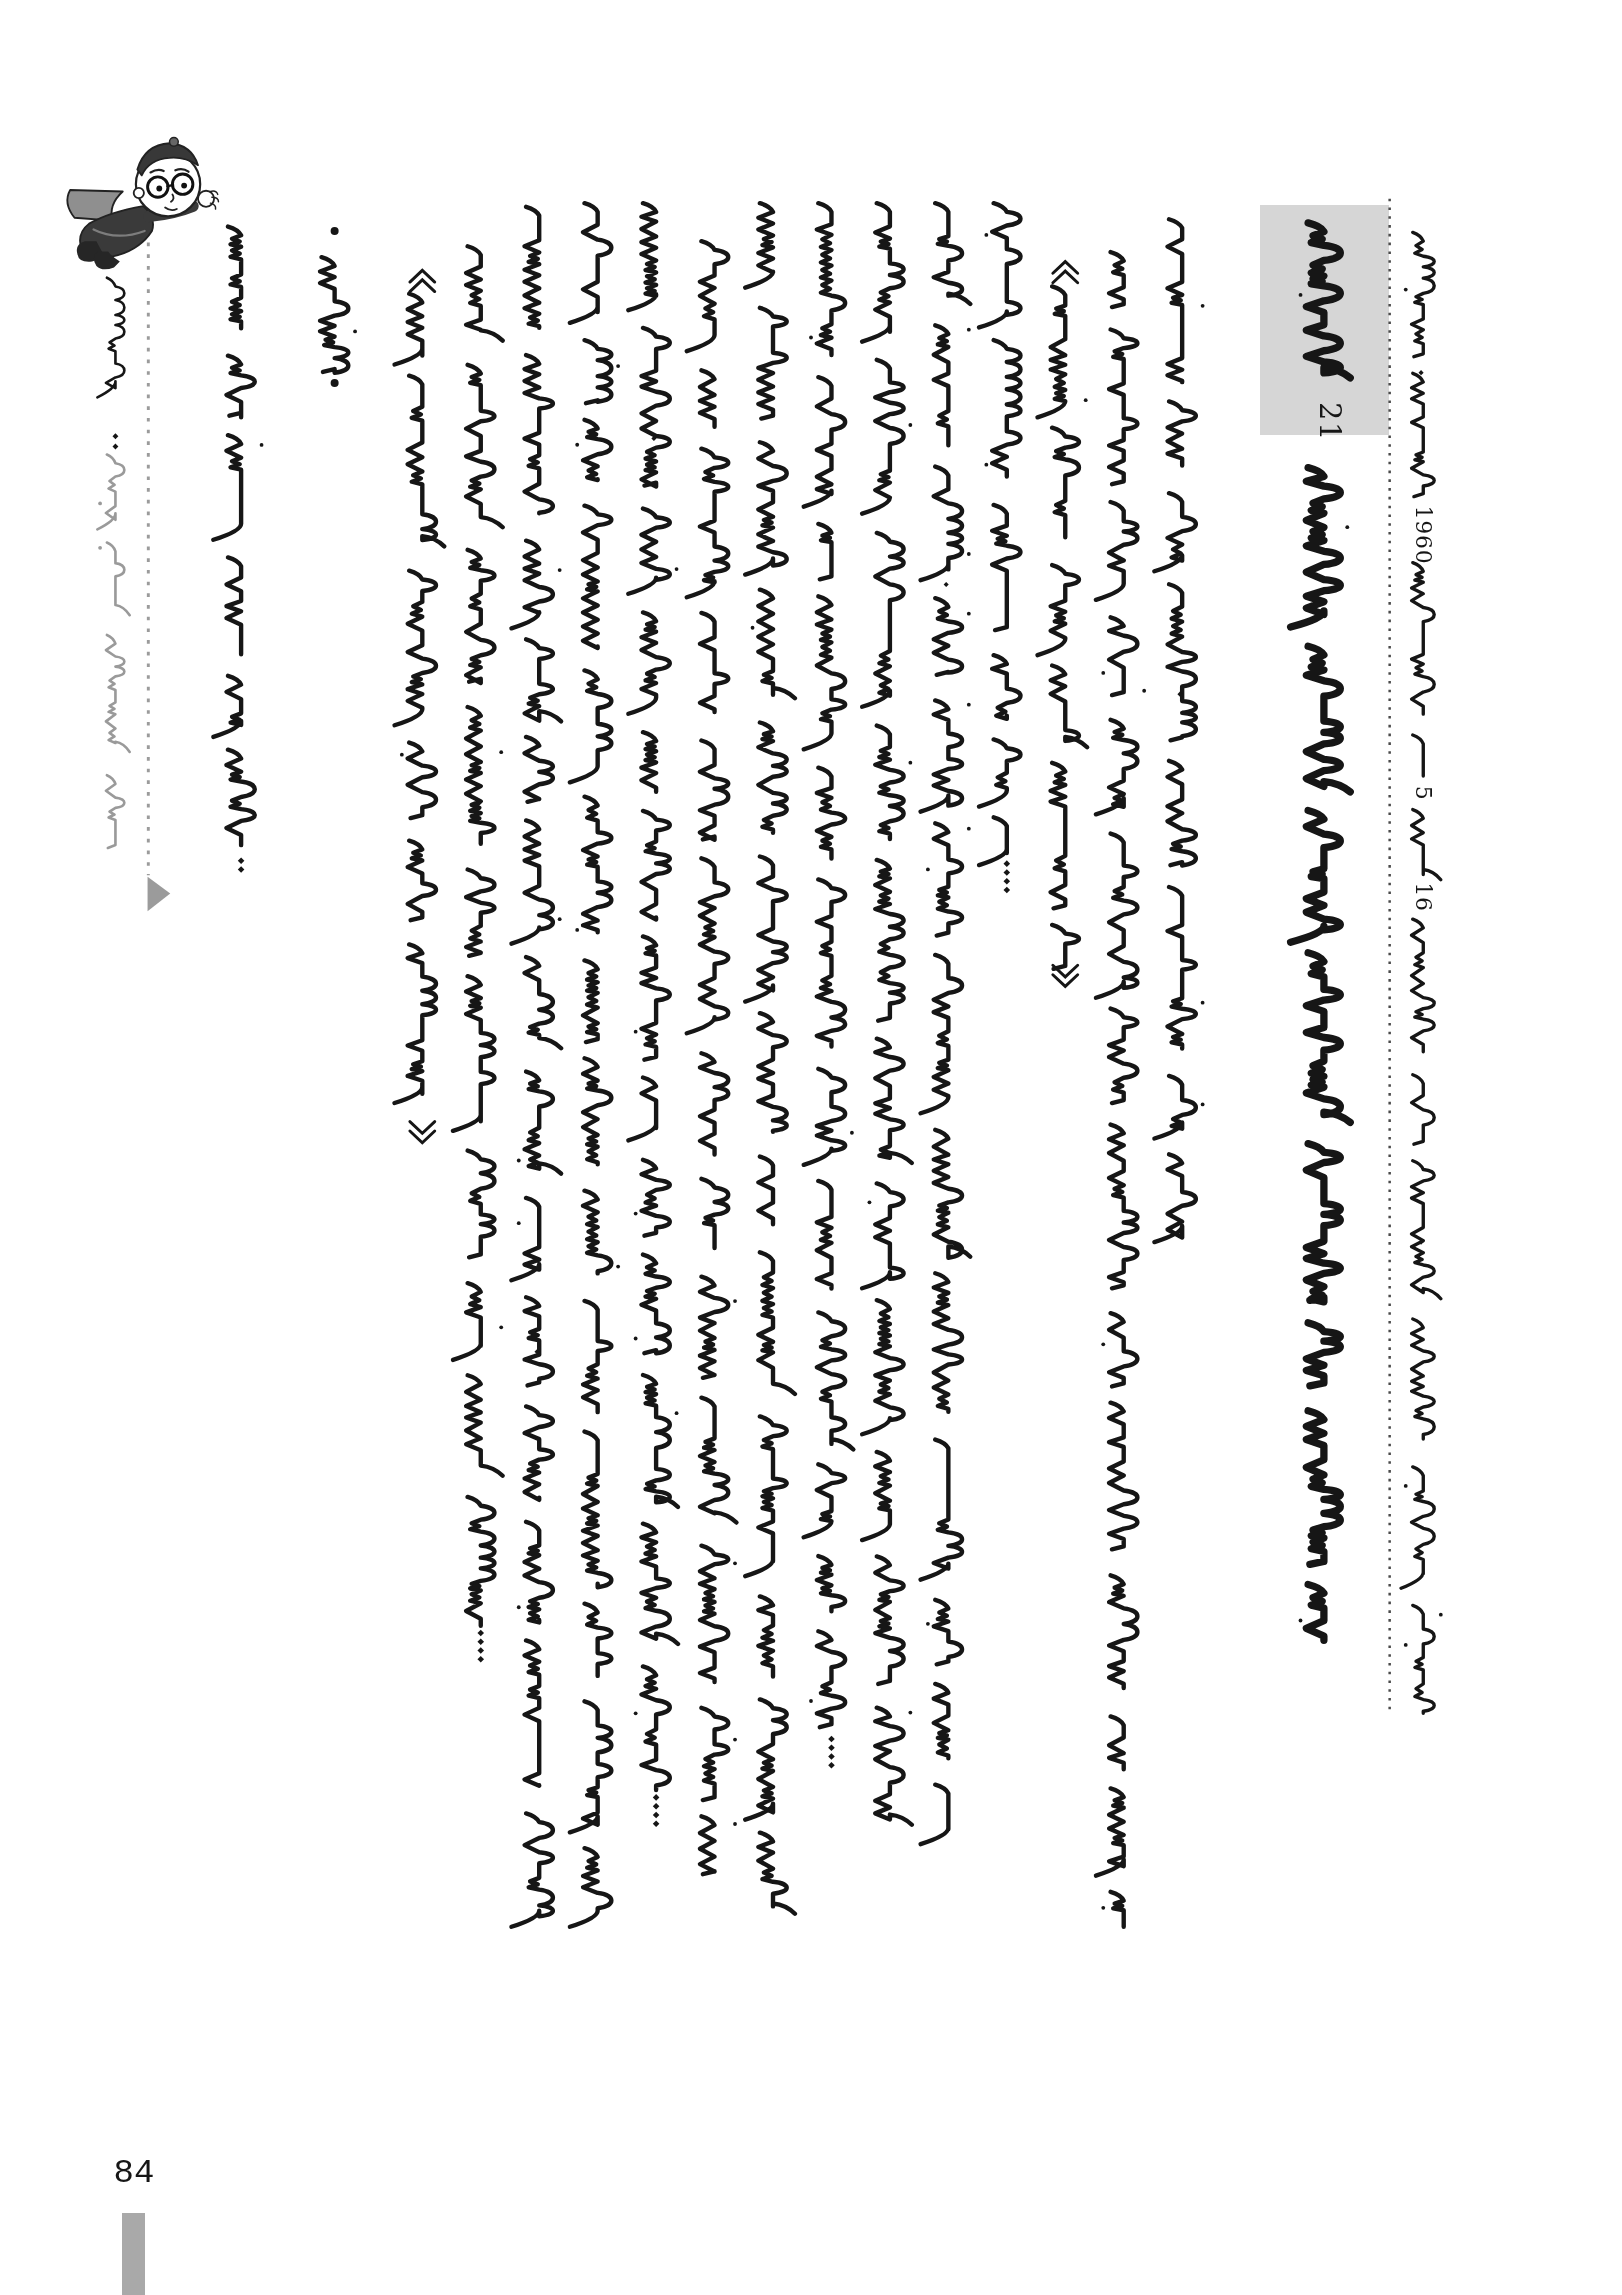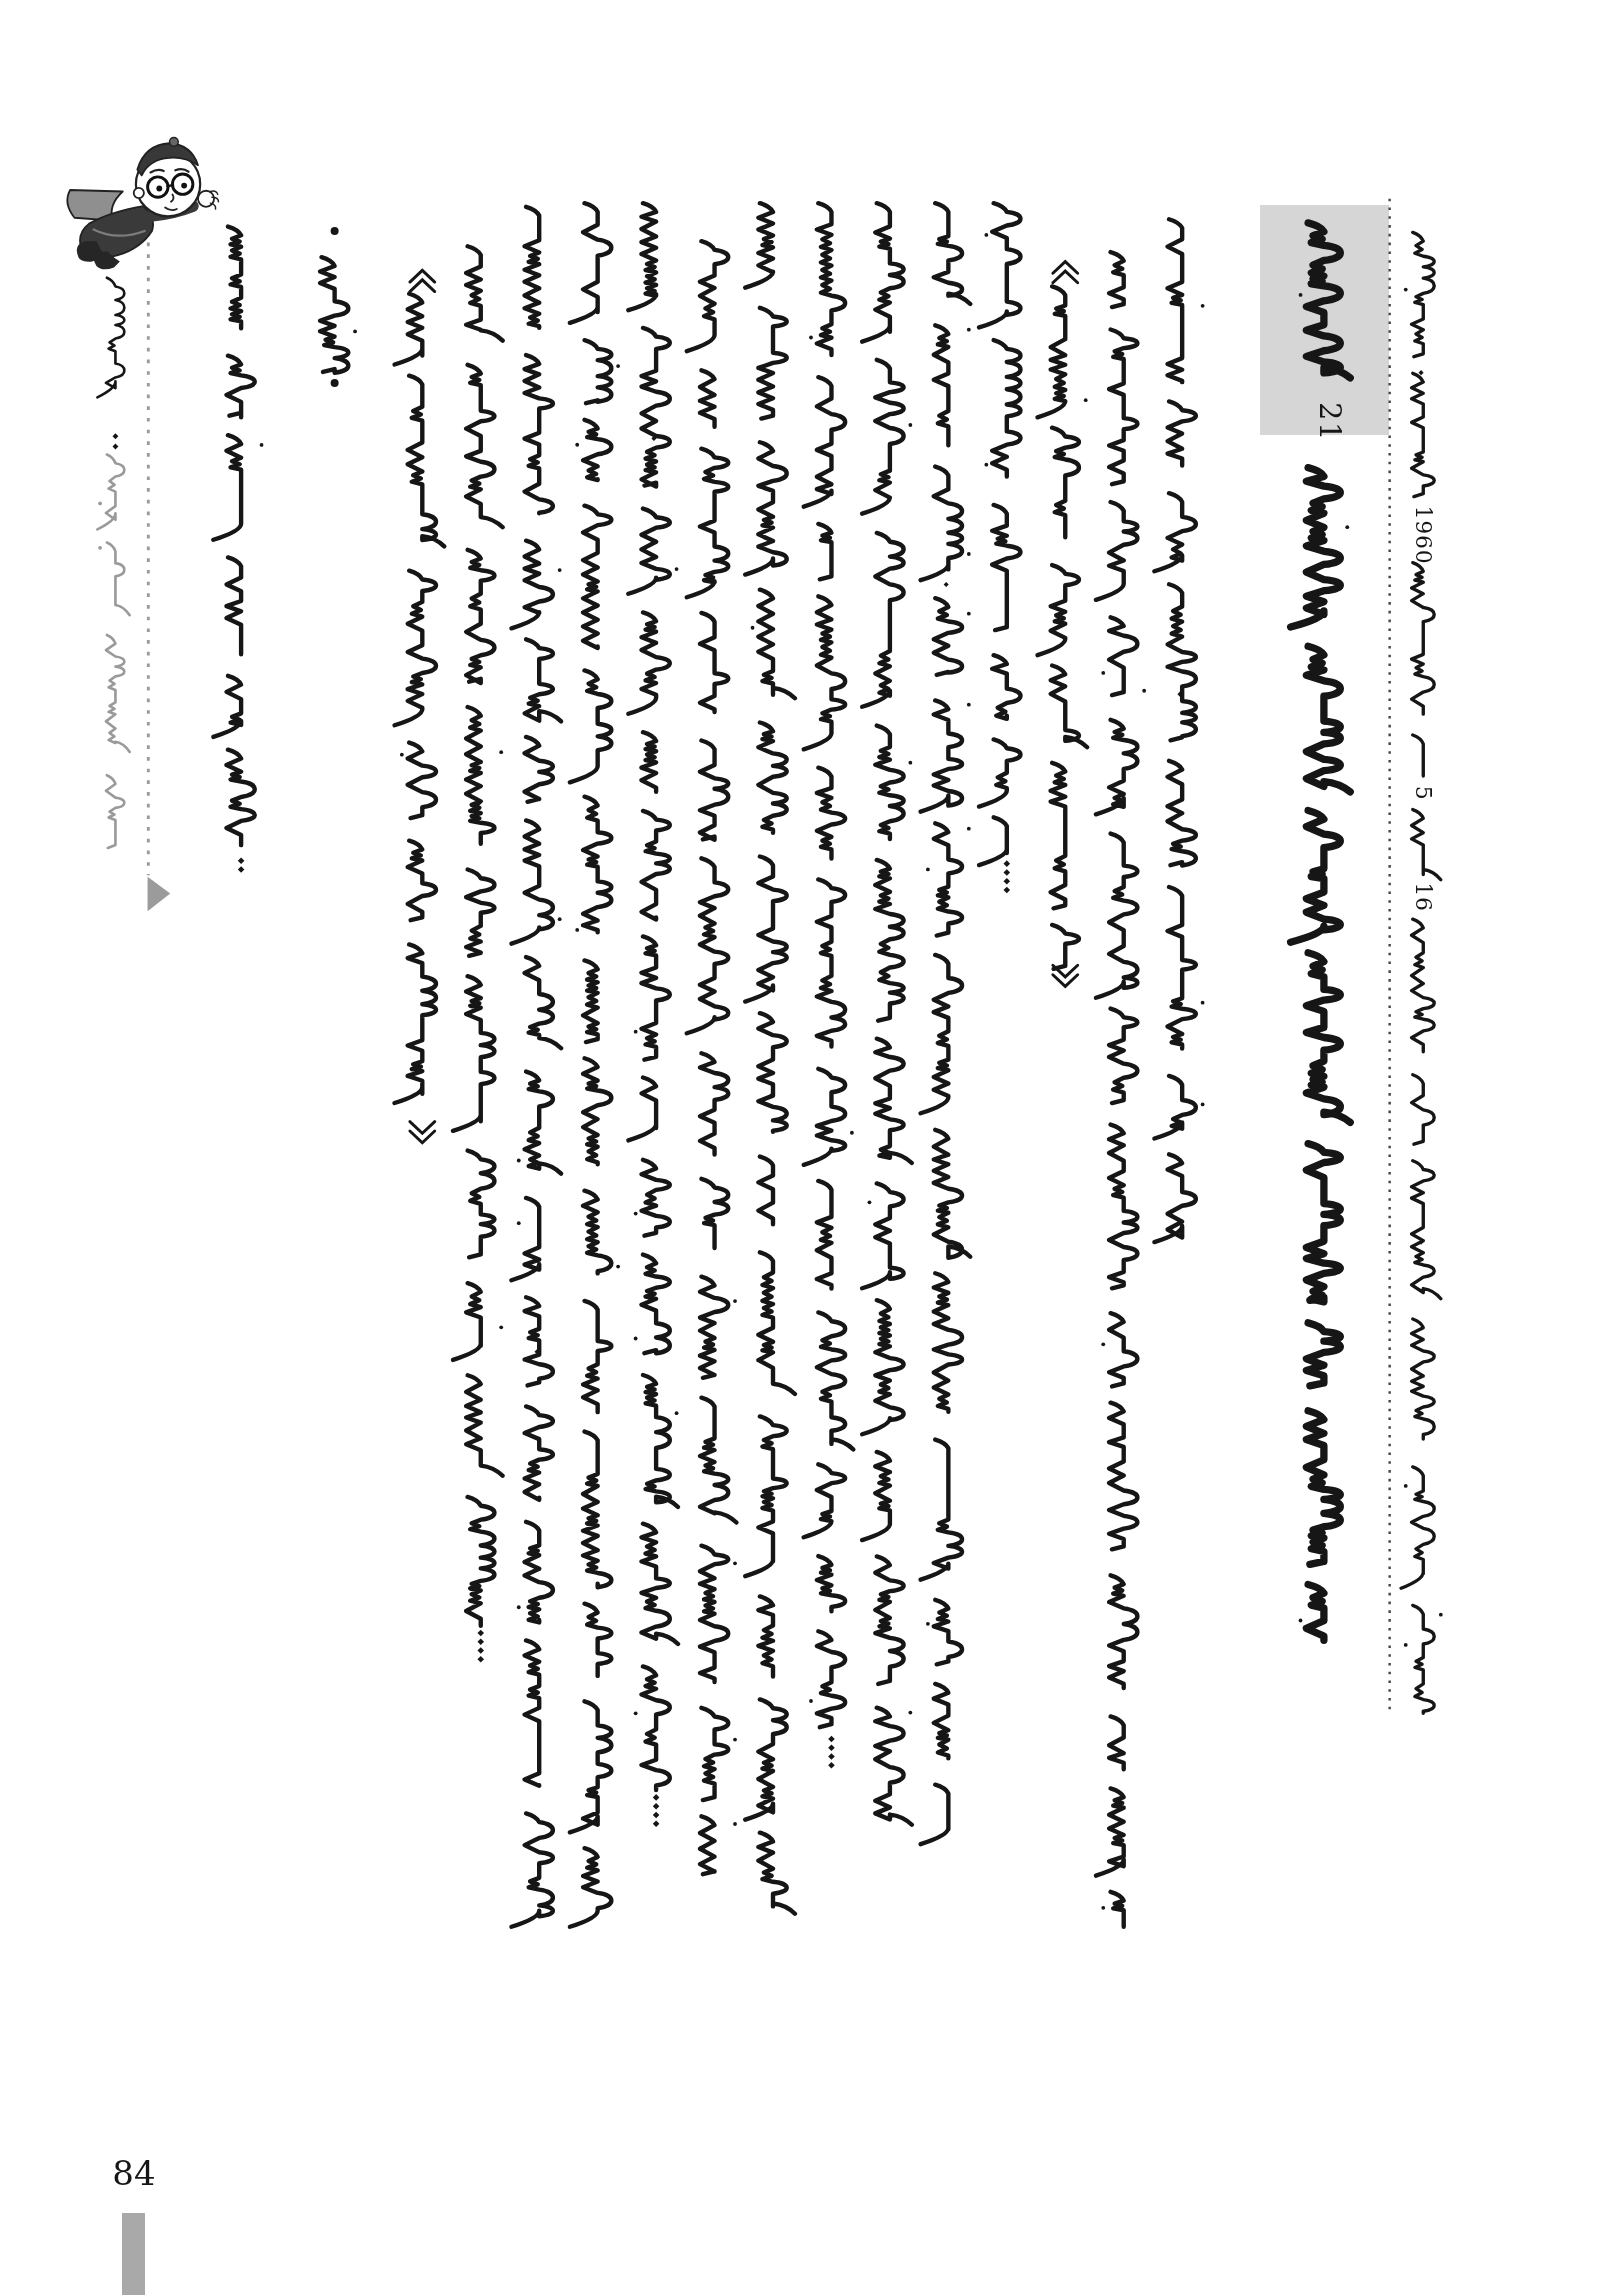--- a/index.html
+++ b/index.html
@@ -7,21 +7,21 @@
         font-family:"DejaVu Serif","Liberation Serif",serif;}
   .graybox{position:absolute;left:1260px;top:205px;width:129px;height:230px;background:#d6d6d6;}
   .footer-bar{position:absolute;left:122px;top:2213px;width:22.7px;height:83px;background:#a9a9a9;}
   svg.art{position:absolute;left:0;top:0;width:1622px;height:2295px;pointer-events:none;}
   .vnum{position:absolute;color:#161616;white-space:nowrap;
         transform:translate(-50%,-50%) rotate(90deg);line-height:1;}
   .upnum{position:absolute;color:#161616;white-space:nowrap;
         transform:translate(-50%,-50%);line-height:1;}
   .n21{font-size:29px;letter-spacing:1.5px;}
   .n30{font-size:22px;letter-spacing:0.7px;}
-  .n84{font-size:34px;}
+  .n84{font-size:34px;font-family:Liberation Mono, monospace;}
 </style>
 </head>
 <body>
 
 <div class="page">
 
   <div class="graybox"></div>
 
   <div class="footer-bar"></div>
 

